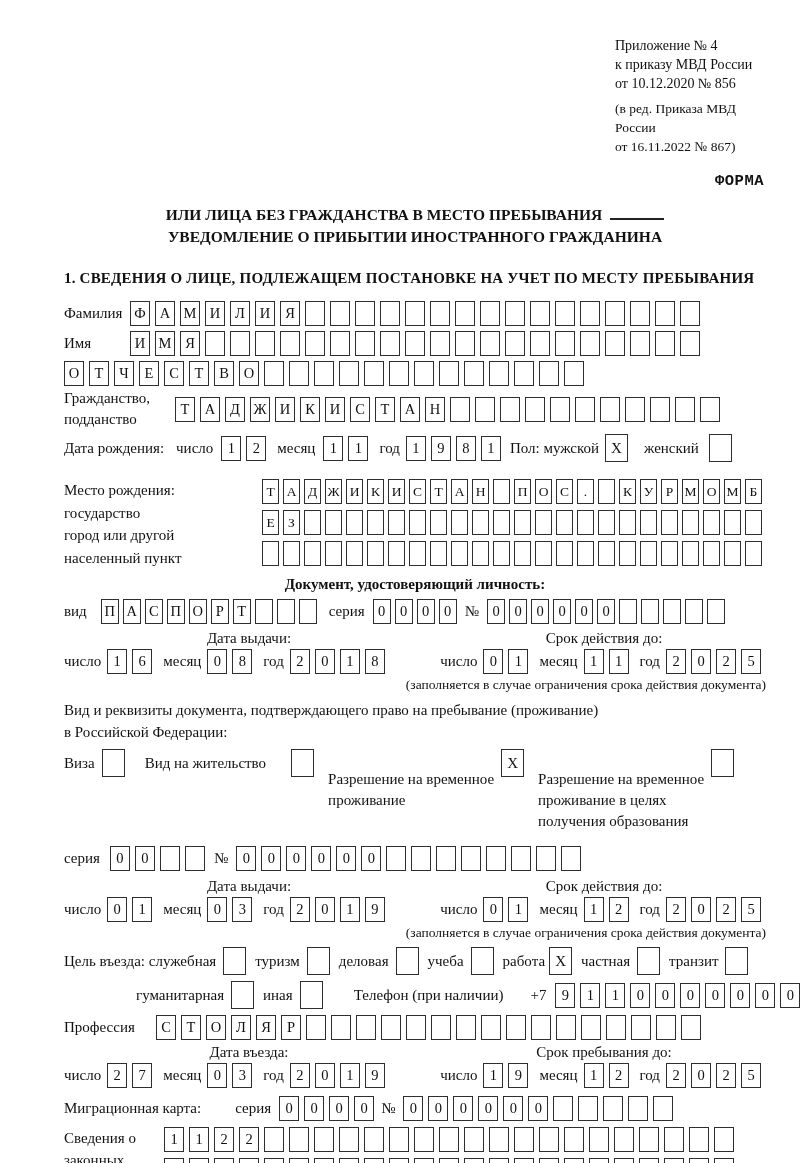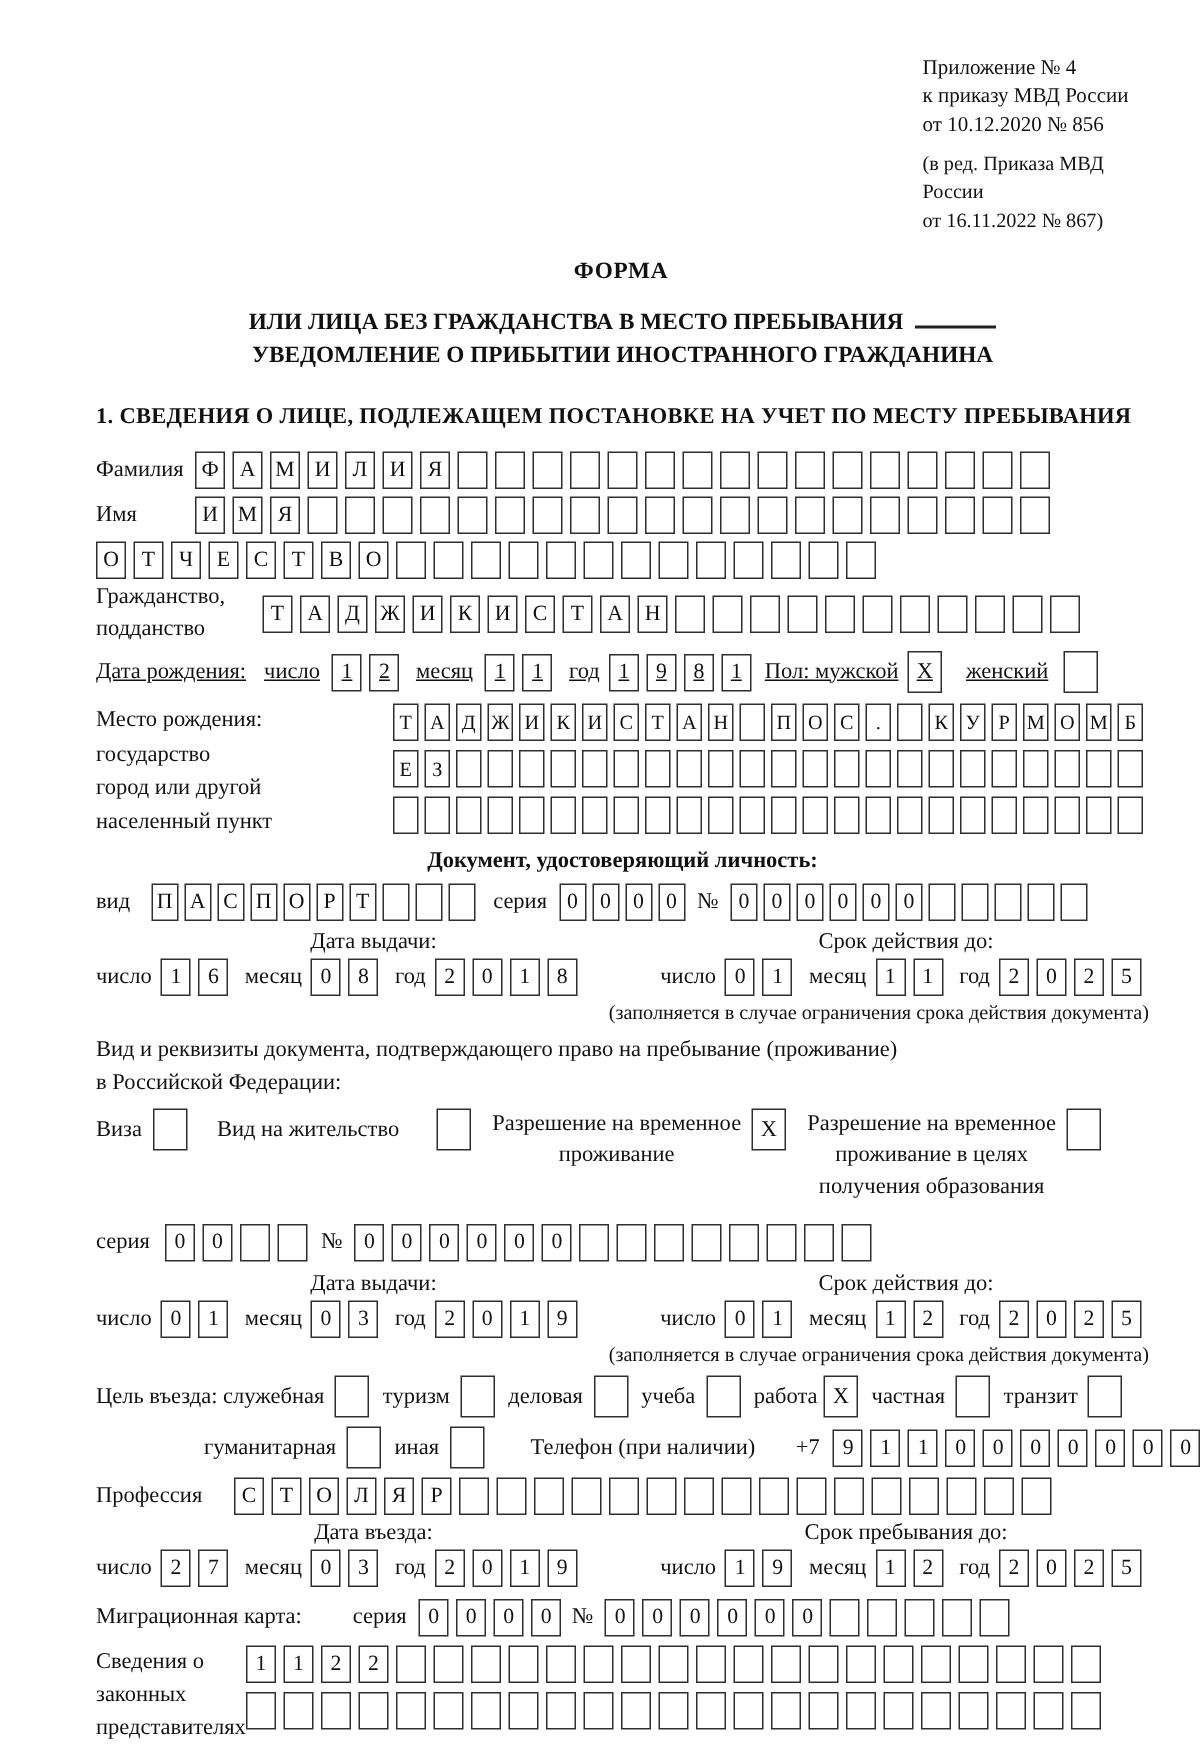--- a/index.html
+++ b/index.html
@@ -7,21 +7,21 @@
   body {
     width: 800px; height: 1163px;
     font-family: "Liberation Serif", "DejaVu Serif", serif;
     color: #111; overflow: hidden; position: relative;
   }
   .page { padding: 36px 34px 0 64px; width: 800px; }
 
   
   .appendix { margin-left: 551px; font-size: 14px; line-height: 19px; }
   .revision { margin-left: 551px; font-size: 13.5px; line-height: 19px; margin-top: 6px; }
-  .forma { text-align: center; padding-right: 2px; font-weight: bold; font-size: 15.5px; margin-top: 16px; letter-spacing: .5px; }
+  .forma { text-align: right; padding-right: 2px; font-weight: bold; font-size: 15.5px; margin-top: 16px; letter-spacing: .5px; font-family: Liberation Mono, monospace; }
 
   
   .title { text-align: center; font-weight: bold; font-size: 15.5px; line-height: 22px; margin-top: 14px; }
   .blank-line { display: inline-block; width: 54px; border-bottom: 2px solid #222; height: 14px; margin-left: 8px; }
   .sec-head { font-weight: bold; font-size: 15px; margin-top: 22px; margin-bottom: 14px; letter-spacing: .2px; }
 
   
   .row { display: flex; align-items: center; margin-bottom: 5px; }
   .row-top { align-items: flex-start; }
   .lbl { font-size: 15px; white-space: nowrap; }
@@ -59,21 +59,21 @@
   .drow { display: flex; align-items: center; margin-bottom: 3px; }
   .grp { display: flex; align-items: center; gap: 6px; }
   .grp-l { width: 356px; }
   .grp-r { margin-left: 22px; }
   .note { font-size: 13.5px; text-align: right; padding-right: 0px; margin-bottom: 6px; }
 
   .center-head { text-align: center; font-weight: bold; font-size: 15px; margin: 4px 0 6px 0; }
   .para { font-size: 15px; line-height: 22px; margin-bottom: 4px; }
 
   .visa-row { display: flex; align-items: flex-start; margin: 6px 0 14px 0; }
-  .vlabel { font-size: 15px; line-height: 21px; text-align: center; white-space: nowrap; } .gap14 { width: 14px; } .gap20 { width: 20px; }
+  .vlabel { font-size: 15px; line-height: 21px; white-space: nowrap; margin-top: 20px; } .gap14 { width: 14px; } .gap20 { width: 20px; }
 
   .purpose-row { display: flex; align-items: flex-start; gap: 9px; margin-bottom: 6px; }
   .human-row { display: flex; align-items: center; gap: 9px; margin-bottom: 6px; padding-left: 72px; }
 
   .reps { display: flex; align-items: flex-start; margin-top: 4px; }
 </style>
 </head>
 <body>
 
 <div class="page">
@@ -206,21 +206,21 @@
         <span class="cell"></span>
         <span class="cell"></span>
         <span class="cell"></span>
         <span class="cell"></span>
         <span class="cell"></span>
         <span class="cell"></span>
         <span class="cell"></span>
       </span>
   </div>
 
-  <div class="row" style="margin-bottom:7px;text-decoration:underline;">
+  <div class="row" style="margin-bottom:17px;">
     <span class="lbl" style="margin-right:12px;">Дата рождения:</span>
     <span class="lbl" style="margin-right:8px;">число</span>
     <span class="cells">
         <span class="cell">1</span>
         <span class="cell">2</span>
       </span>
     <span class="lbl" style="margin:0 8px 0 6px;">месяц</span>
     <span class="cells">
         <span class="cell">1</span>
         <span class="cell">1</span>

